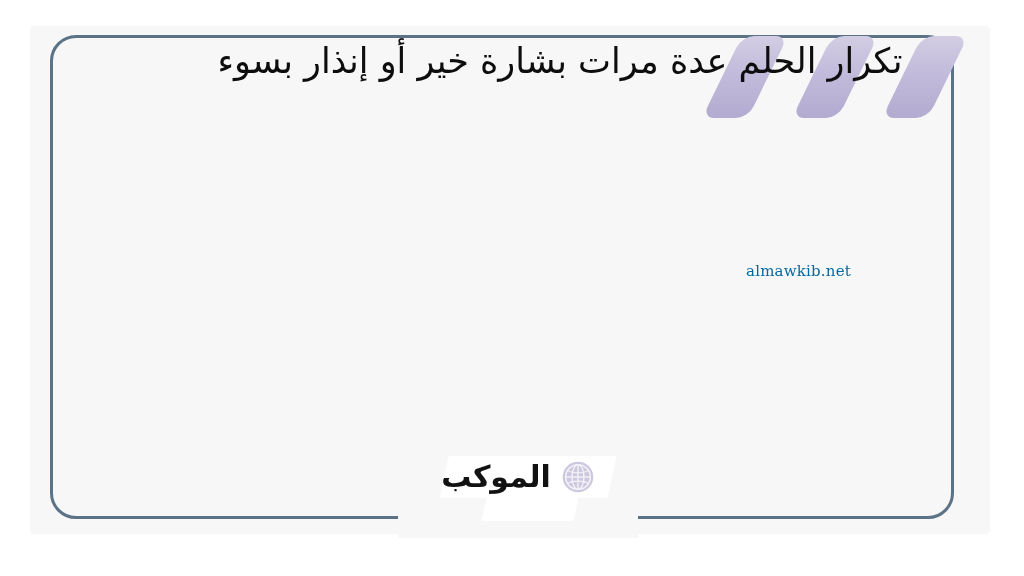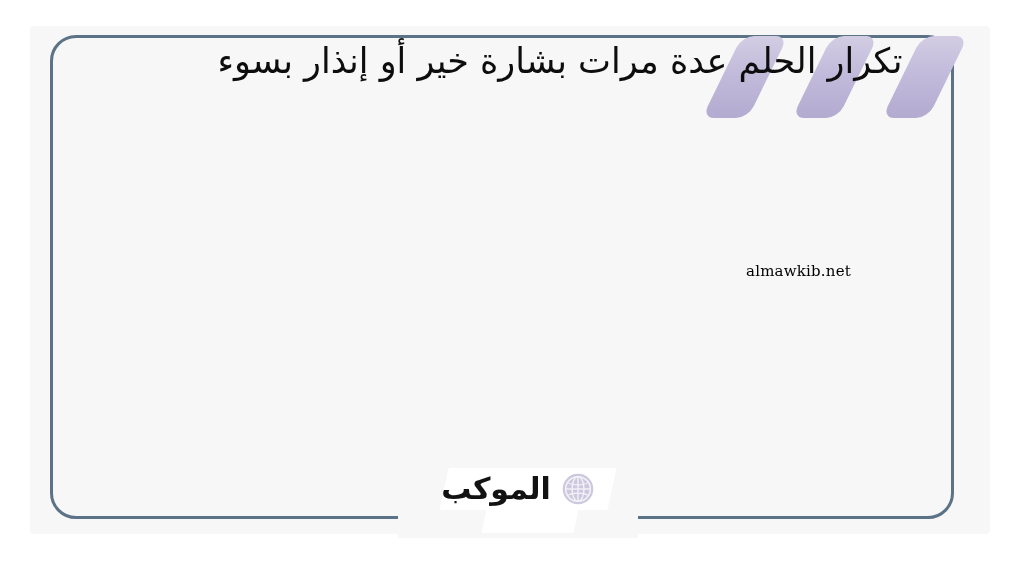--- a/index.html
+++ b/index.html
@@ -95,40 +95,40 @@
     white-space: nowrap;
   }
 
   
   .watermark {
     position: absolute;
     left: 746px;
     top: 262px;
     font-family: "DejaVu Serif", "Liberation Serif", serif;
     font-size: 15px;
-    color: #000000;
+    color: #0369a1;
     letter-spacing: 0.2px;
     direction: ltr;
     pointer-events: none;
     user-select: none;
   }
 
   
   .logo-cut {
     position: absolute;
     left: 398px;
     top: 464px;
     width: 240px;
     height: 74px;
     background: #f7f7f7;
   }
   .logo {
     position: absolute;
     left: 398px;
-    top: 464px;
+    top: 452px;
     width: 240px;
     height: 74px;
     direction: rtl;
   }
   .logo-slab {
     position: absolute;
     left: 46px;
     top: 4px;
     width: 168px;
     height: 42px;

